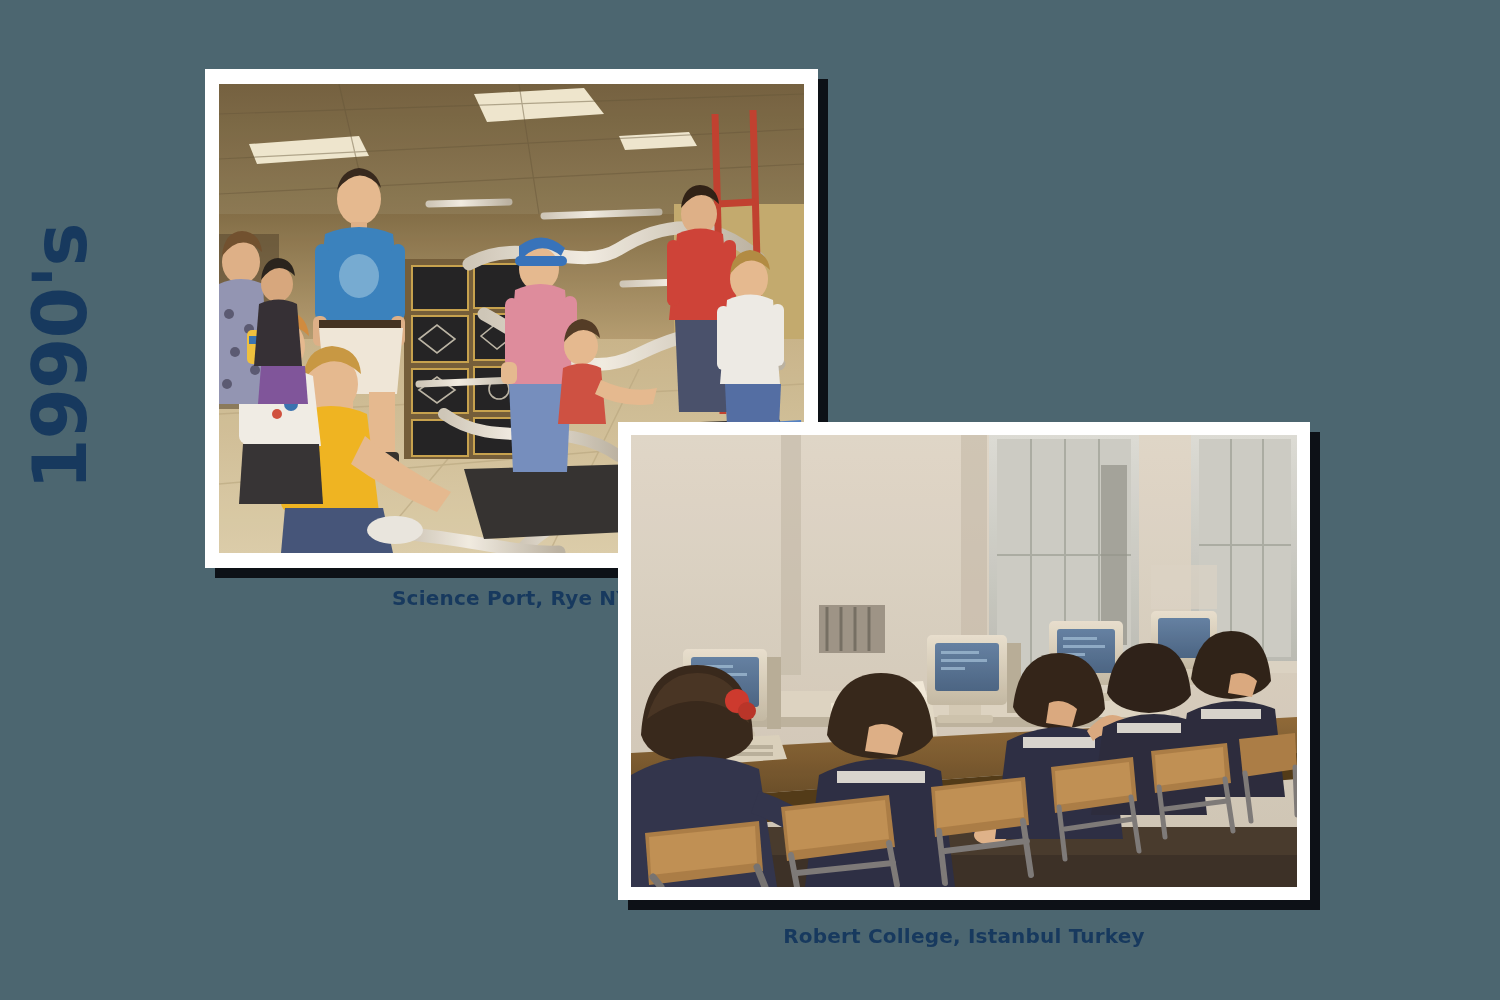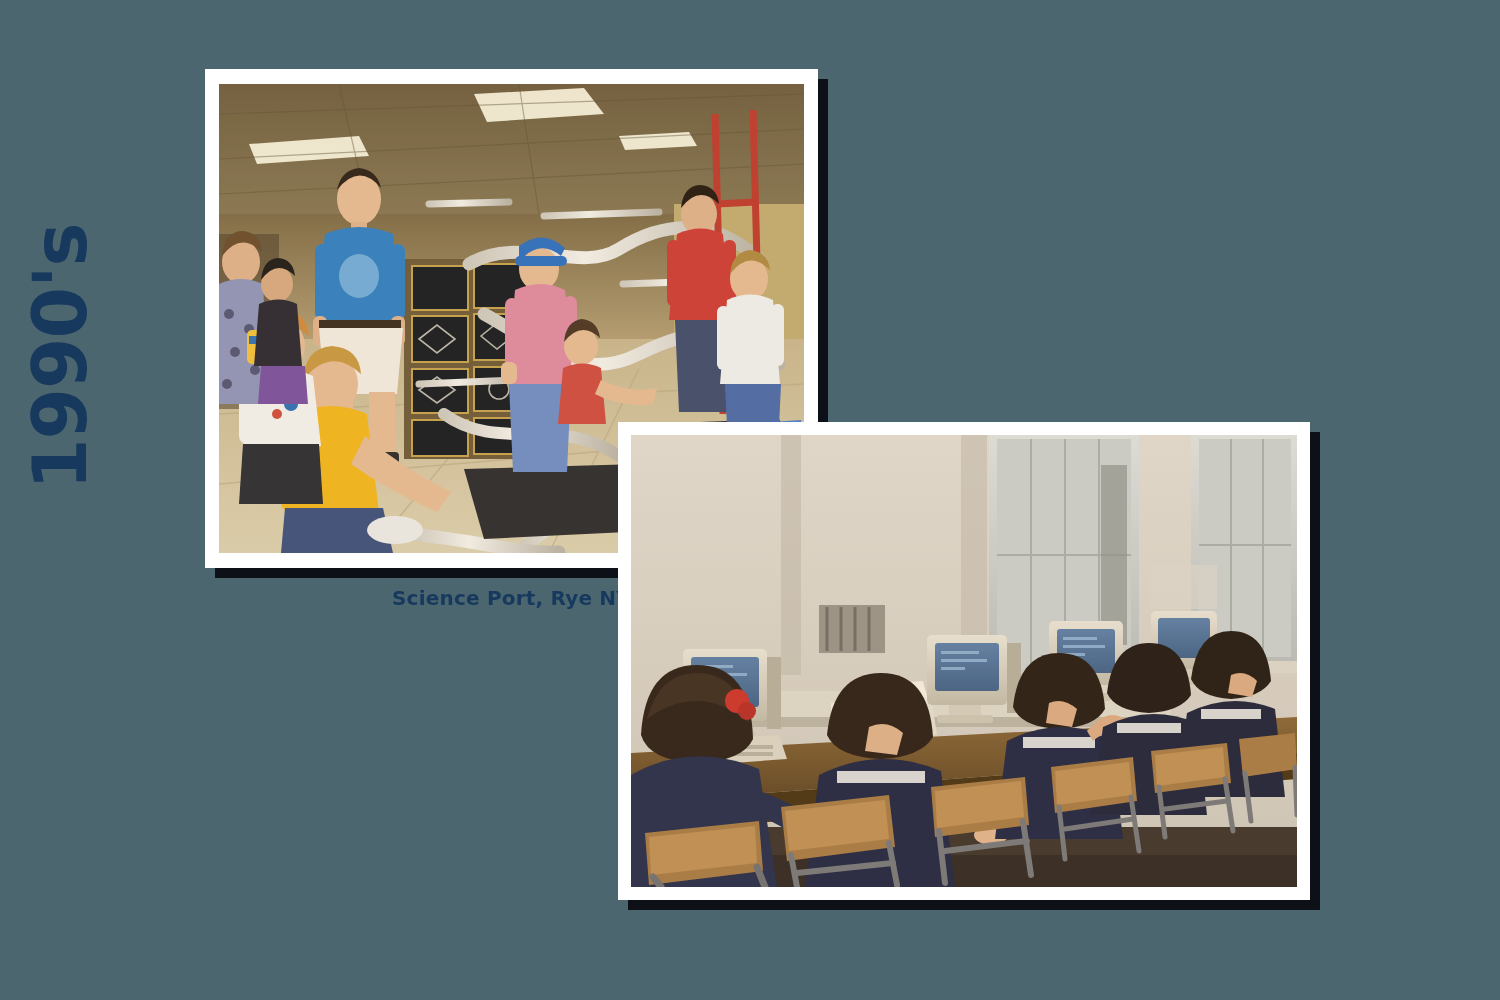--- a/index.html
+++ b/index.html
@@ -569,14 +569,15 @@
             <line x1="614" y1="338" x2="620" y2="386"></line>
             <line x1="664" y1="332" x2="666" y2="380"></line>
           </g>
         </g>
 
         <rect x="0" y="0" width="666" height="452" fill="#c6a070" opacity="0.10"></rect>
       </svg>
     </div>
   </div>
 
+  <div class="caption" id="caption-2" style="color: rgb(23, 57, 94);">Robert College, Istanbul Turkey</div>
 
 </div>
 
 </body></html>

